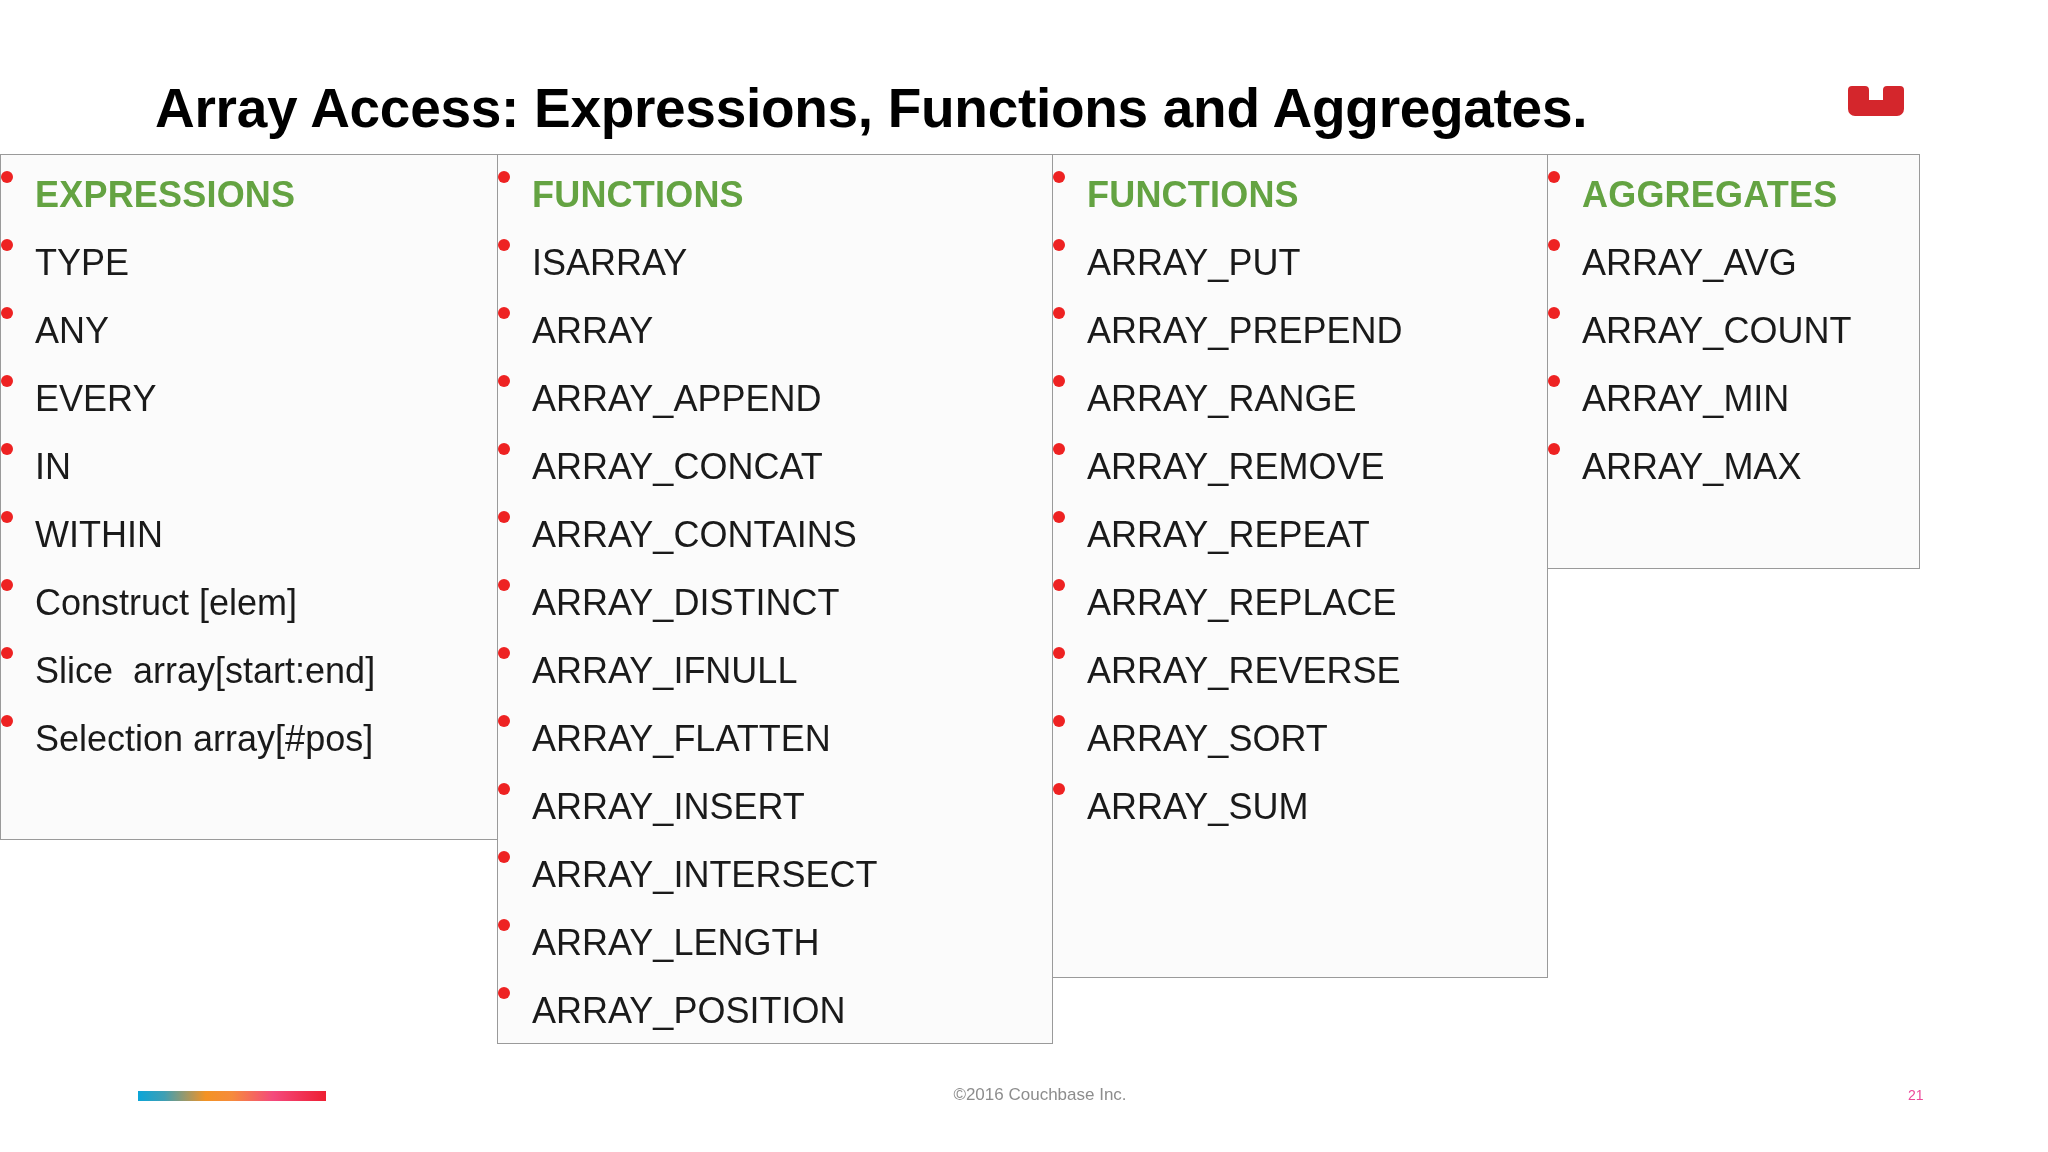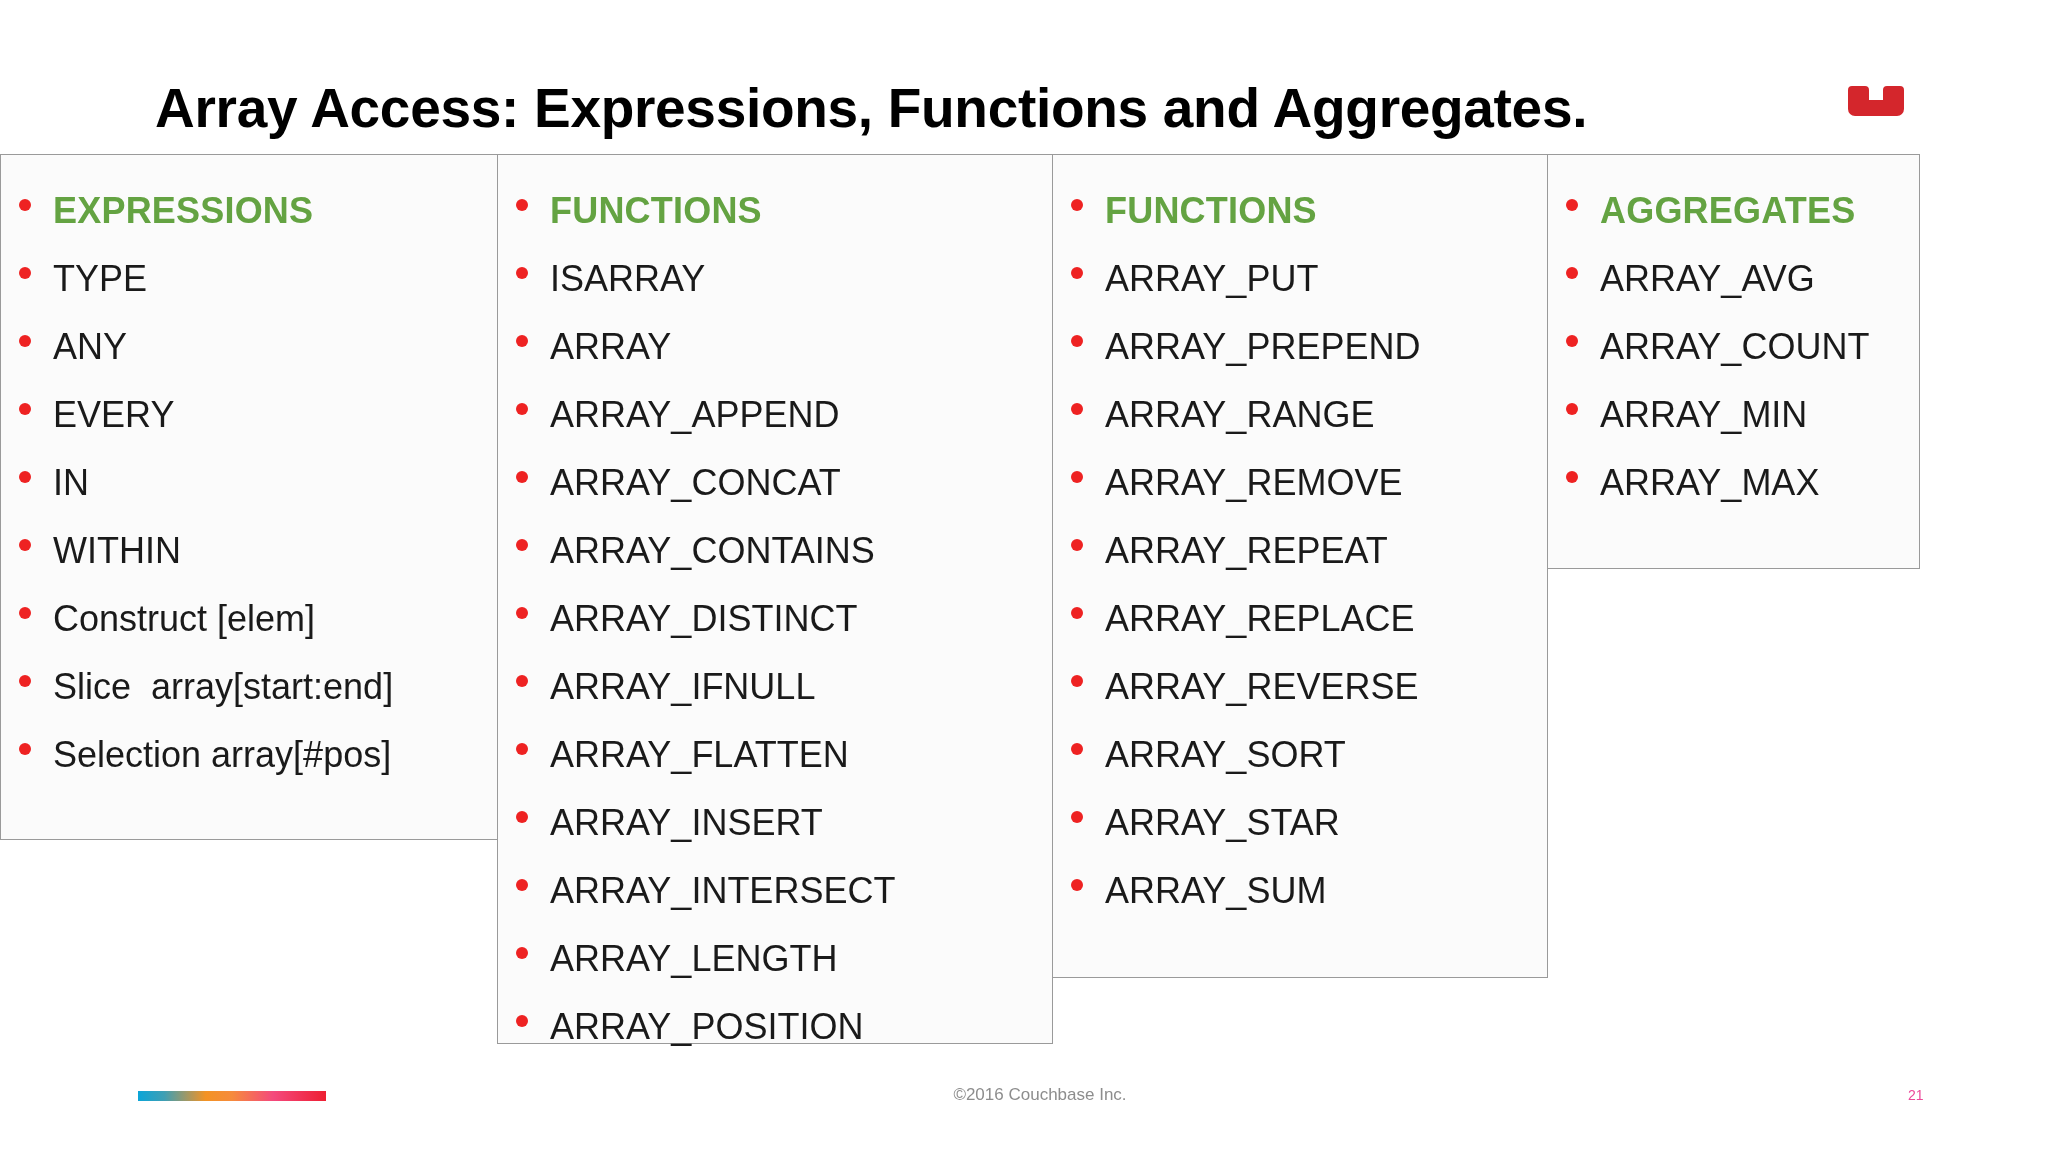--- a/index.html
+++ b/index.html
@@ -61,23 +61,22 @@
   #col-aggregates  { left: 1547px; top: 154px; width: 373px;  height: 415px; }
 
   
   .bullet-list {
     list-style: none;
     margin: 0;
     padding: 22px 0 0 0;
   }
   .bullet-item {
     display: flex;
-    align-items: center;
+    align-items: flex-start;
     height: 68px;
-    padding-left: 18px;
     box-sizing: border-box;
   }
   .bullet-dot {
     flex: 0 0 auto;
     width: 12px;
     height: 12px;
     border-radius: 50%;
     background: #ee2222;
     margin-right: 22px;
     position: relative;
@@ -274,24 +273,20 @@
     <li class="bullet-item">
       <span class="bullet-dot"></span>
       <span class="bullet-text">ARRAY_REVERSE</span>
     </li>
     <li class="bullet-item">
       <span class="bullet-dot"></span>
       <span class="bullet-text">ARRAY_SORT</span>
     </li>
     <li class="bullet-item">
       <span class="bullet-dot"></span>
-      <span class="bullet-text">ARRAY_STAR</span>
-    </li>
-    <li class="bullet-item">
-      <span class="bullet-dot"></span>
       <span class="bullet-text">ARRAY_SUM</span>
     </li>
   </ul>
 </div>
 
 <div class="col-panel" id="col-aggregates">
   <ul class="bullet-list">
     <li class="bullet-item is-heading">
       <span class="bullet-dot"></span>
       <span class="bullet-text">AGGREGATES</span>

